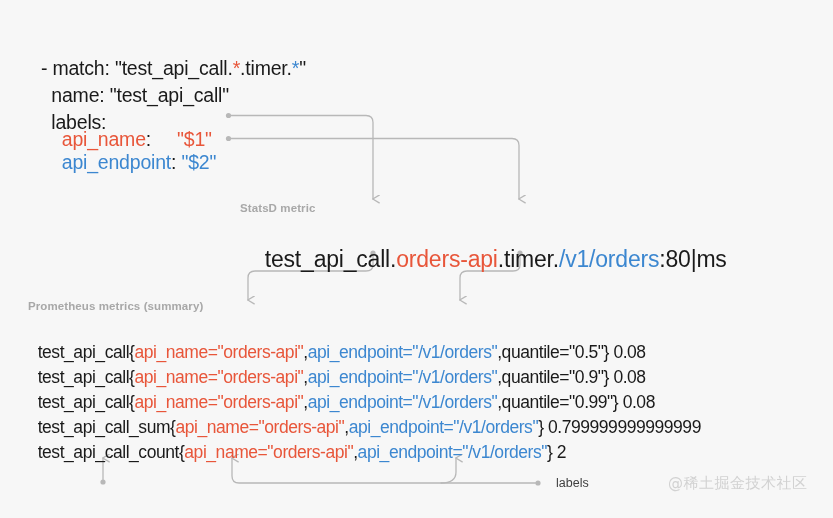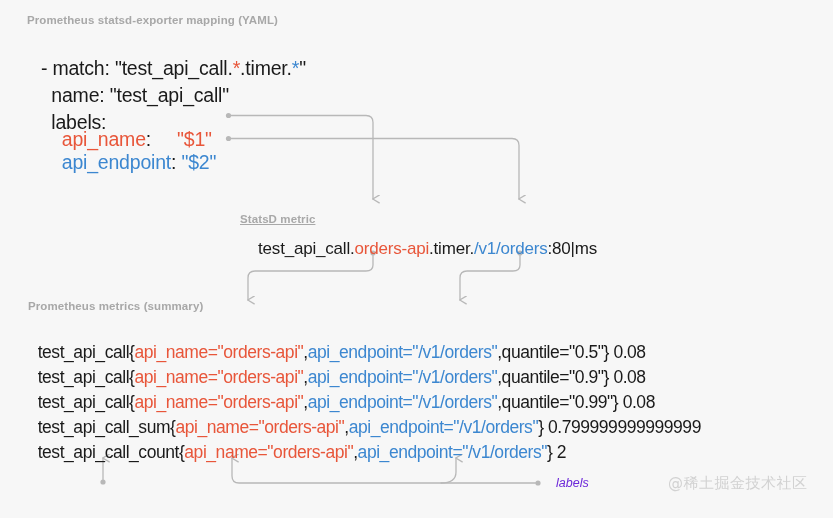--- a/index.html
+++ b/index.html
@@ -40,37 +40,36 @@
     position: absolute;
     font-family: "Liberation Sans", sans-serif;
     color: #1a1a1a;
     white-space: pre;
   }
   .yaml-line {
     font-size: 19.5px;
     letter-spacing: -0.2px;
   }
   .statsd-line {
-    font-size: 17px;
+    font-size: 23px;
     letter-spacing: -0.2px;
   }
   .prom-line {
     font-size: 17.5px;
     letter-spacing: -0.45px;
   }
   .orange { color: #e8563a; }
   .blue   { color: #3c87d0; }
   .black  { color: #1a1a1a; }
   .annot-text {
     position: absolute;
     font-family: "Liberation Sans", sans-serif;
     font-size: 12.5px;
-    color: #6d28d9;
+    color: #404040;
     white-space: nowrap;
-    font-style: italic;
   }
   .watermark {
     position: absolute;
     font-family: "DejaVu Sans", sans-serif;
     font-size: 15px;
     color: #d2d2d2;
     white-space: nowrap;
     letter-spacing: 0.5px;
   }
 </style>
@@ -120,21 +119,20 @@
         <circle cx="538" cy="483" r="2.6" fill="#b8b8b8" stroke="none"></circle>
         <path d="M535.5,483 L239,483 Q232,483 232,476 L232,458" marker-end="url(#arrowhead-up)"></path>
       </g>
 
       <g>
         <path d="M441,483 Q456,483 456,472 L456,458" marker-end="url(#arrowhead-up)"></path>
       </g>
     </g>
   </svg>
 
-  <div class="section-label" style="left:27px; top:14px;">Prometheus statsd-exporter mapping (YAML)</div>
 
   <div class="code-line yaml-line" style="left:20px; top:34px;">
     <span class="black">- match: "test_api_call.</span><span class="orange">*</span><span class="black">.timer.</span><span class="blue">*</span><span class="black">"</span>
   </div>
 
   <div class="code-line yaml-line" style="left:20px; top:61px;">
     <span class="black">  name: "test_api_call"</span>
   </div>
 
   <div class="code-line yaml-line" style="left:20px; top:88px;text-align:center;">
@@ -142,21 +140,21 @@
   </div>
 
   <div class="code-line yaml-line" style="left:20px; top:105px;">
     <span class="orange">    api_name</span><span class="black">:     </span><span class="orange">"$1"</span>
   </div>
 
   <div class="code-line yaml-line" style="left:20px; top:128px;">
     <span class="blue">    api_endpoint</span><span class="black">: </span><span class="blue">"$2"</span>
   </div>
 
-  <div class="section-label" style="left:240px; top:213px;text-decoration:underline;">StatsD metric</div>
+  <div class="section-label" style="left:240px; top:202px;">StatsD metric</div>
 
   <div class="code-line statsd-line" style="left:240px; top:219px;">
     <span class="black">test_api_call.</span><span class="orange">orders-api</span><span class="black">.timer.</span><span class="blue">/v1/orders</span><span class="black">:80|ms</span>
   </div>
 
   <div class="section-label" style="left:20px; top:300px;padding-left:8px;">Prometheus metrics (summary)</div>
 
   <div class="code-line prom-line" style="left:20px; top:321px;">
     <span class="black">test_api_call{</span><span class="orange">api_name="orders-api"</span><span class="black">,</span><span class="blue">api_endpoint="/v1/orders"</span><span class="black">,quantile="0.5"} 0.08</span>
   </div>

